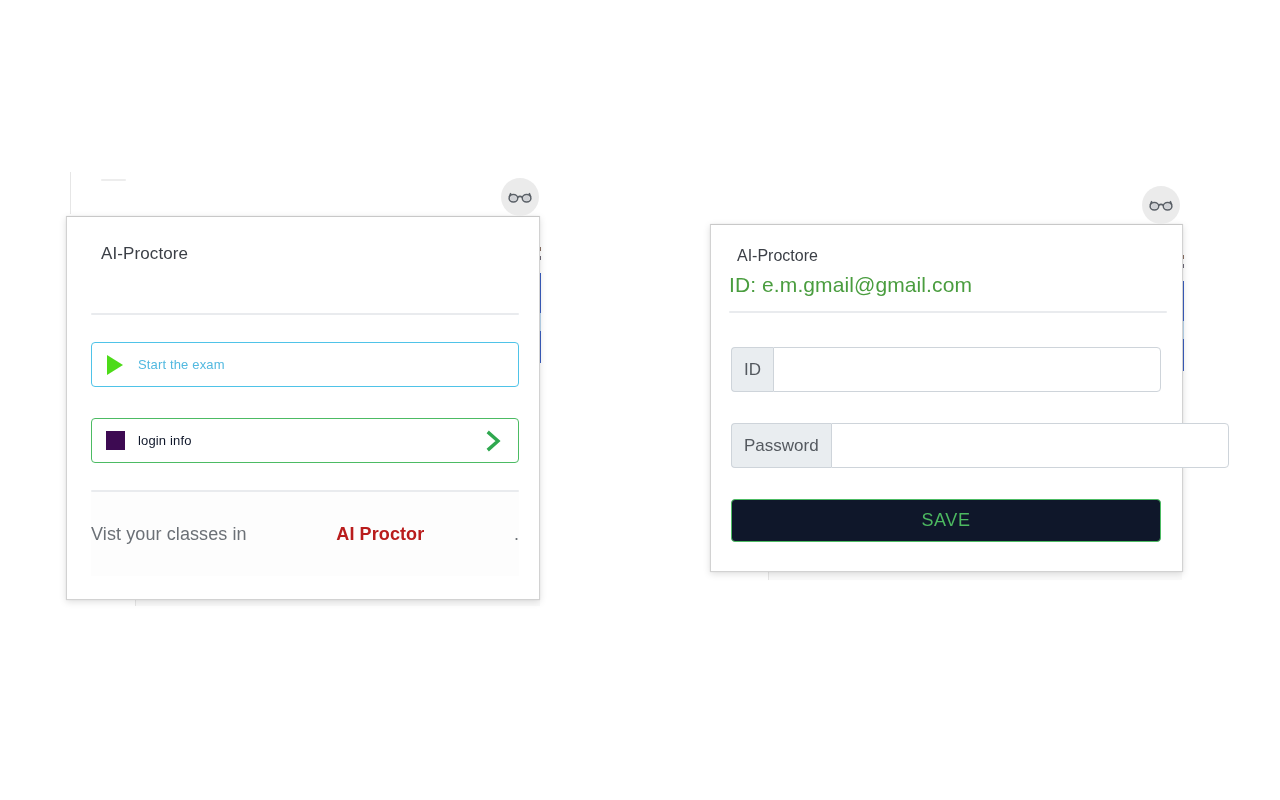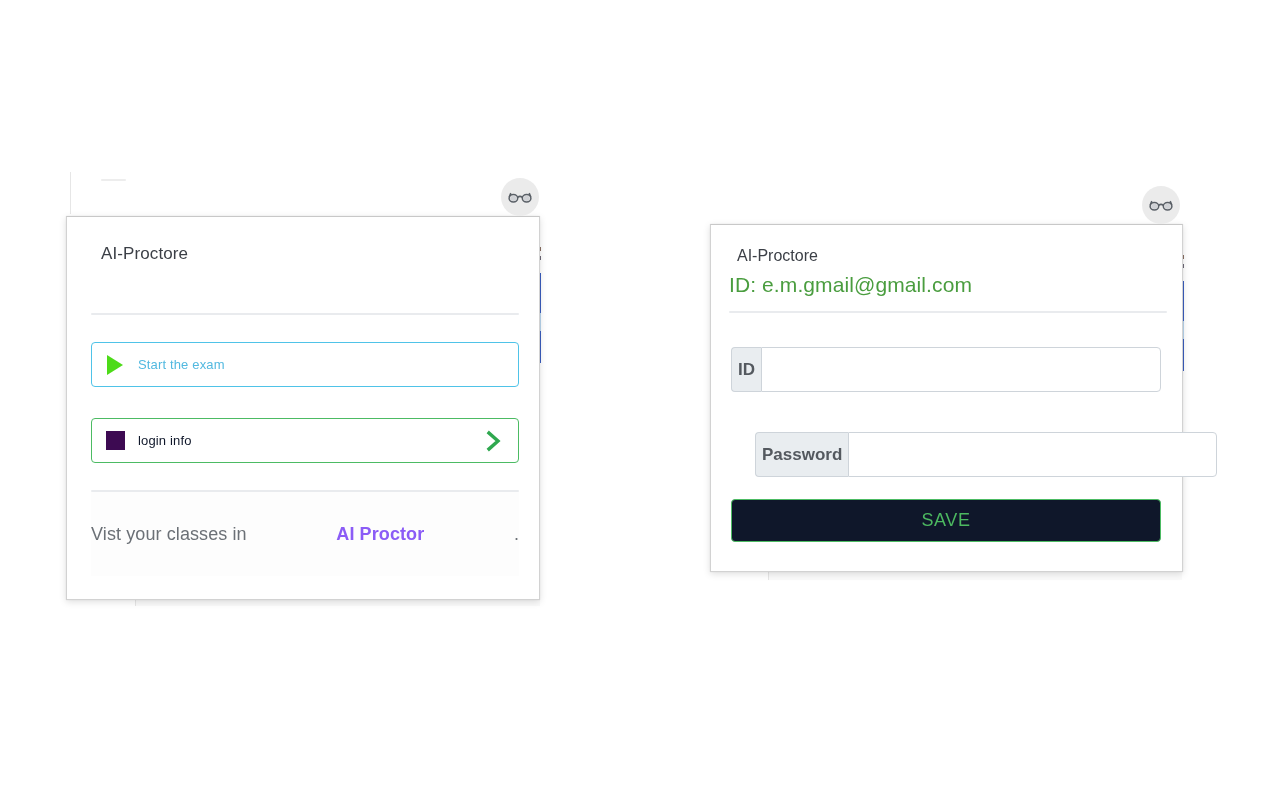--- a/index.html
+++ b/index.html
@@ -164,21 +164,21 @@
     box-sizing: border-box;
     background: #fdfdfd;
     display: flex;
     align-items: center;
     justify-content: space-between;
     font-size: 18px;
     color: #6b7076;
     letter-spacing: 0.1px;
   }
   .footer-note b {
-    color: #8b5cf6;
+    color: #b91c1c;
     font-weight: bold;
     margin: 0 3px;
   }
 
   
   #popup-right {
     left: 710px;
     top: 224px;
     width: 473px;
     height: 348px;
@@ -209,35 +209,34 @@
   }
 
   .input-group {
     position: absolute;
     left: 20px;
     display: flex;
     height: 45px;
     box-sizing: border-box;
   }
   #grp-id { top: 122px; width: 430px; }
-  #grp-pw { top: 207px; width: 462px; margin-left: 24px; }
+  #grp-pw { top: 198px; width: 498px; }
 
   .input-prefix {
     background: #e9edf0;
     border: 1px solid #ced4da;
     border-right: none;
     border-radius: 4px 0 0 4px;
     display: flex;
     align-items: center;
-    padding: 0 6px;
+    padding: 0 12px;
     font-size: 17px;
     color: #54595f;
     box-sizing: border-box;
     white-space: nowrap;
-    font-weight: bold;
   }
   .input-box {
     flex: 1 1 auto;
     background: #ffffff;
     border: 1px solid #ced4da;
     border-radius: 0 4px 4px 0;
     box-sizing: border-box;
     font-size: 16px;
     padding: 0 12px;
     color: #333;

